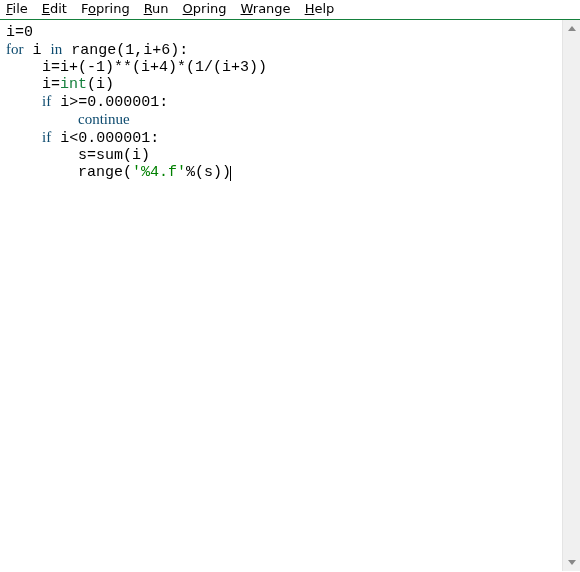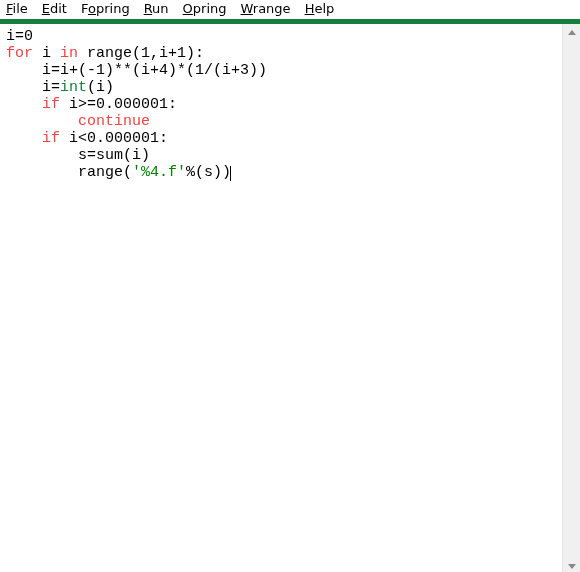--- a/index.html
+++ b/index.html
@@ -10,21 +10,21 @@
     background: #ffffff;
     font-family: "DejaVu Sans", Arial, sans-serif;
     font-size: 13px;
     overflow: hidden;
   }
   .menubar {
     display: flex;
     align-items: flex-end;
     gap: 14px;
     padding: 1px 6px 3px 6px;
-    border-bottom: 5px solid #15803d;
+    border-bottom: 1px solid #15803d;
   }
   .menubar span {
     cursor: default;
   }
   .menubar span u {
     text-decoration: underline;
   }
   .editor-wrap {
     position: relative;
     width: 100%;
@@ -57,21 +57,21 @@
     width: 17px;
     height: 17px;
     display: flex;
     align-items: center;
     justify-content: center;
     color: #666;
     font-size: 9px;
   }
   .scroll-btn.up { top: 0; }
   .scroll-btn.down { bottom: 0; }
-  .tok-kw   { color: #ef4444; }     
+  .tok-kw   { color: #0c4a6e; font-family: Liberation Serif, serif; }     
   .tok-builtin { color: #15803d; }  
   .tok-str  { color: #008000; }     
   .cursor {
     display: inline-block;
     border-right: 1px solid #000;
     height: 15px;
     vertical-align: text-bottom;
     margin-left: -1px;
   }
 </style>
@@ -83,21 +83,21 @@
   <span><u>E</u><span>dit</span></span>
   <span><span>F</span><u>o</u><span>pring</span></span>
   <span><u>R</u><span>un</span></span>
   <span><u>O</u><span>pring</span></span>
   <span><u>W</u><span>range</span></span>
   <span><u>H</u><span>elp</span></span>
 </div>
 
 <div class="editor-wrap">
   <div class="editor"><span><span>i=0</span></span>
-<span><span class="tok-kw">for</span><span> i </span><span class="tok-kw">in</span><span> range(1,i+1):</span></span>
+<span><span class="tok-kw">for</span><span> i </span><span class="tok-kw">in</span><span> range(1,i+6):</span></span>
 <span><span>    i=i+(-1)**(i+4)*(1/(i+3))</span></span>
 <span><span>    i=</span><span class="tok-builtin">int</span><span>(i)</span></span>
 <span><span>    </span><span class="tok-kw">if</span><span> i&gt;=0.000001:</span></span>
 <span><span>        </span><span class="tok-kw">continue</span></span>
 <span><span>    </span><span class="tok-kw">if</span><span> i&lt;0.000001:</span></span>
 <span><span>        s=sum(i)</span></span>
 <span><span>        range(</span><span class="tok-str">'%4.f'</span><span>%(s))</span><span class="cursor"></span></span></div>
 
   <div class="scrollbar">
     <div class="scroll-btn up">

